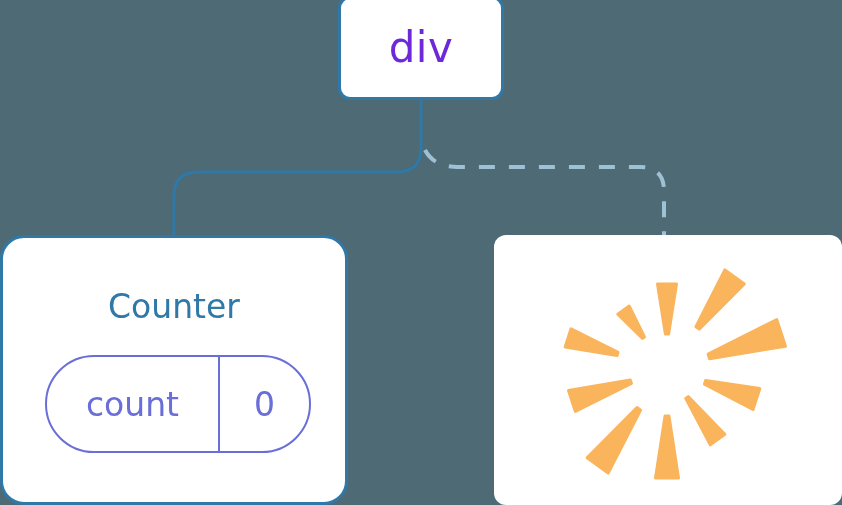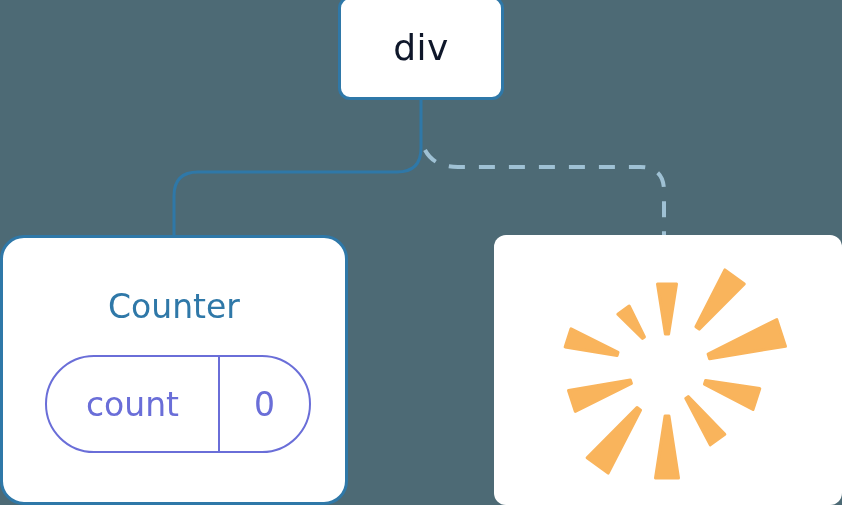--- a/index.html
+++ b/index.html
@@ -41,22 +41,22 @@
   #node-div {
     left: 338px;
     top: -4px;
     width: 166px;
     height: 104px;
     display: flex;
     align-items: center;
     justify-content: center;
   }
   #node-div .node-title {
-    font-size: 36px;
-    color: #0f172a;
+    font-size: 42px;
+    color: #6d28d9;
     letter-spacing: 0.5px;
     line-height: 1;
   }
 
   #node-counter {
     left: 0px;
     top: 235px;
     width: 348px;
     height: 270px;
     border-radius: 24px;

